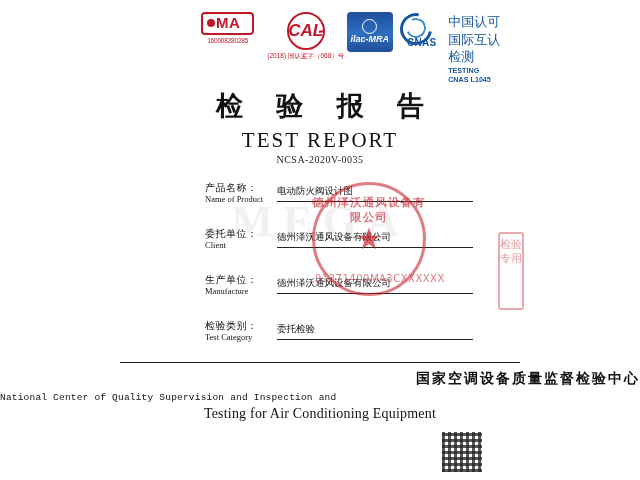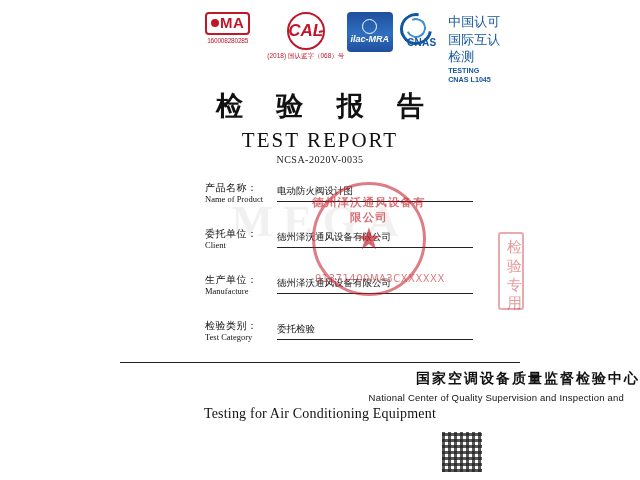--- a/index.html
+++ b/index.html
@@ -36,21 +36,21 @@
     text-align: center;
     line-height: 1.05;
   }
 
   
   .cma-wrap { width: 84px; }
   .cma-mark {
     display: inline-block;
     border: 2.2px solid #c0172a;
     border-radius: 4px;
-    padding: 1px 4px 2px 4px;
+    padding: 1px 12px 2px 4px;
     color: #c0172a;
     font-family: "Liberation Sans", sans-serif;
     font-weight: bold;
     font-size: 15px;
     letter-spacing: 0.5px;
     position: relative;
   }
   .cma-mark .dot {
     display: inline-block;
     width: 8px; height: 8px;
@@ -275,22 +275,22 @@
     font-family: "DejaVu Sans", sans-serif;
     font-size: 14px;
     font-weight: bold;
     letter-spacing: 2px;
     color: #111111;
   }
   .org-en1 {
     position: absolute;
     top: 392px;
     left: 0; right: 16px;
-    text-align: right;
-    font-family: Liberation Sans, sans-serif;
+    text-align: left;
+    font-family: Liberation Mono, monospace;
     font-size: 9.5px;
     letter-spacing: 0.2px;
     color: #111111;
   }
   .org-en2 {
     position: absolute;
     top: 406px;
     left: 0; right: 0;
     text-align: center;
     font-family: "Liberation Serif", serif;
@@ -362,23 +362,23 @@
   .side-stamp {
     position: absolute;
     top: 232px;
     left: 498px;
     width: 26px;
     height: 78px;
     border: 2px solid rgba(198,30,40,0.38);
     border-radius: 3px;
     color: rgba(198,30,40,0.45);
     font-family: "DejaVu Sans", sans-serif;
-    font-size: 15px;
+    font-size: 11px;
     line-height: 1.25;
-    text-align: right;
+    text-align: left;
     padding-top: 4px;
     box-sizing: border-box;
     pointer-events: none;
   }
 
   
   .qr {
     position: absolute;
     top: 430px;
     left: 440px;

